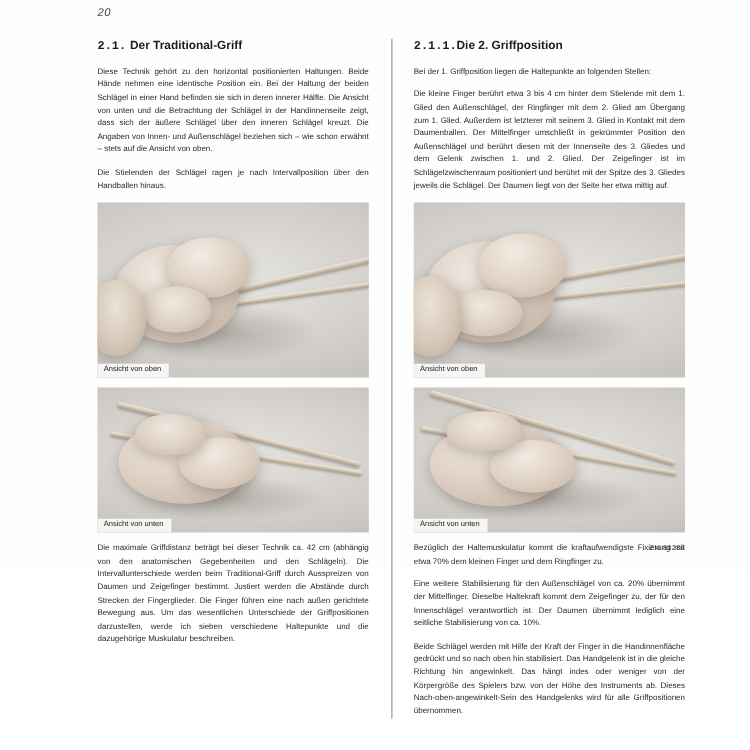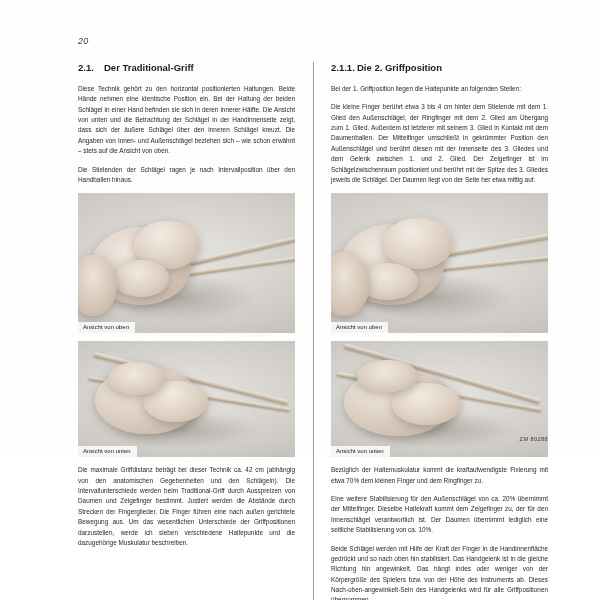--- a/index.html
+++ b/index.html
@@ -12,21 +12,21 @@
     height: 600px;
     font-family: "Liberation Sans", sans-serif;
     color: #231f20;
     overflow: hidden;
   }
   .page {
     position: relative;
     width: 600px;
     height: 456px;
     box-sizing: border-box;
-    padding: 36px 52px 20px 78px;
+    padding: 5px 52px 20px 78px;
     background: #fefefe;
   }
   .page-number {
     font-size: 9px;
     color: #44403c;
     font-style: italic;
     margin: 0 0 16px 0;
     letter-spacing: 0.3px;
   }
   .columns {
@@ -40,21 +40,21 @@
   }
   .col-left  { }
   .col-right { border-left: 0.7px solid #9b9b9b; padding-left: 17px; width: 226px; }
   h2.section-title {
     font-size: 9.5px;
     font-weight: bold;
     margin: 0 0 10px 0;
     line-height: 1.25;
     color: #1b1b1b;
   }
-  h2.section-title .num { display: inline-block; min-width: 26px; }
+  h2.section-title .num { display: inline-block; min-width: 26px; font-family: Liberation Mono, monospace; }
   p.body {
     font-size: 6.4px;
     line-height: 1.62;
     text-align: justify;
     margin: 0 0 8px 0;
     color: #2a2726;
     hyphens: auto;
   }
   p.body:last-child { margin-bottom: 0; }
 

